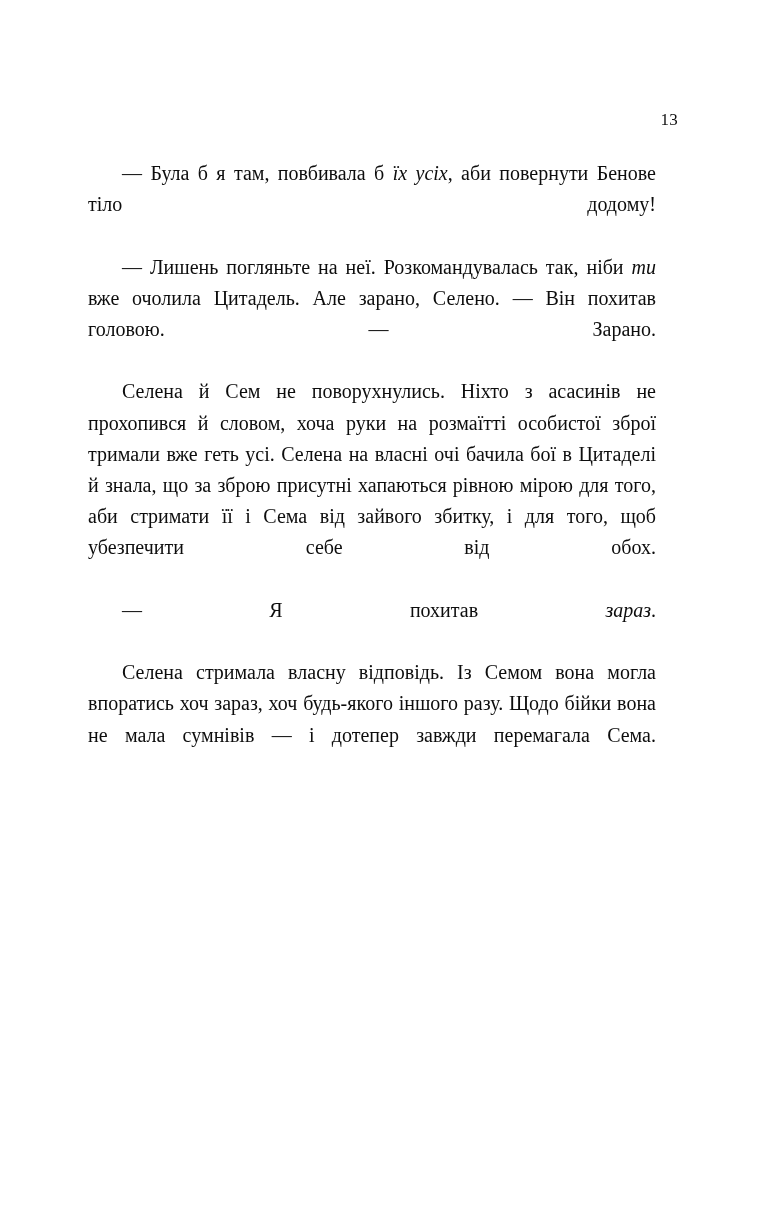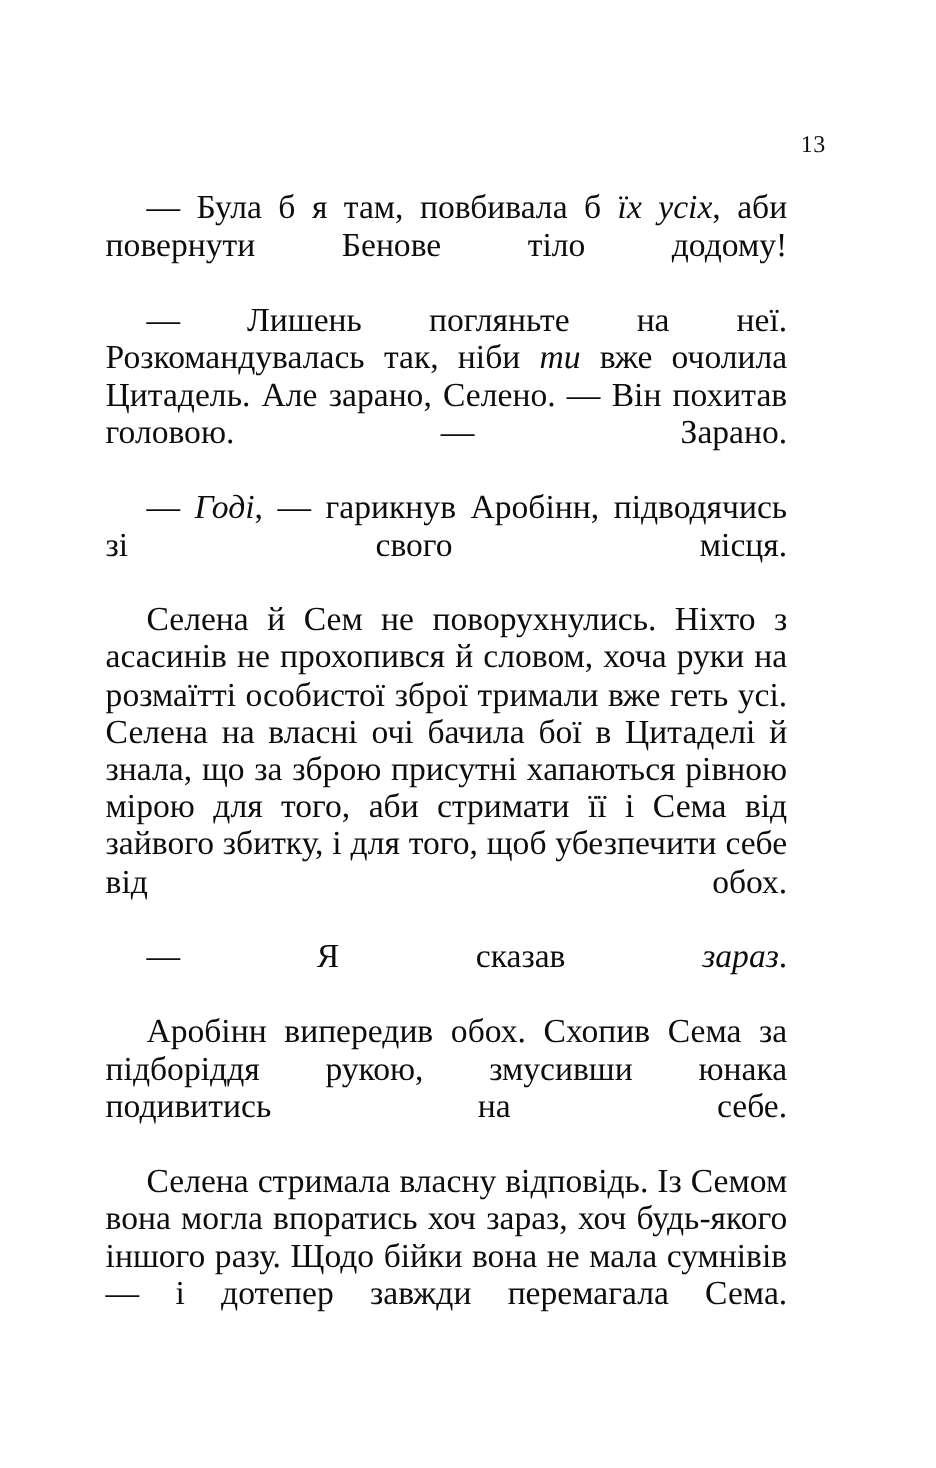--- a/index.html
+++ b/index.html
@@ -18,34 +18,34 @@
   .page {
     width: 780px;
     height: 1223px;
     box-sizing: border-box;
     padding: 0;
     position: relative;
   }
   .page-number {
     position: absolute;
     top: 110px;
-    right: 92px;
-    font-size: 20px;
+    right: 102px;
+    font-size: 17px;
     letter-spacing: 0.3px;
     color: #111111;
   }
   .text-block {
     position: absolute;
     top: 158px;
     left: 88px;
     width: 568px;
   }
   p.para {
     margin: 0;
-    font-size: 28px;
+    font-size: 20px;
     line-height: 31.2px;
     text-align: justify;
     text-indent: 34px;
     hyphens: manual;
     word-spacing: 0.2px;
   }
   p.para em {
     font-style: italic;
   }
   
@@ -58,20 +58,18 @@
 </head>
 <body>
 
 <div class="page">
 
   <div class="page-number">13</div>
 
   <div class="text-block">
       <p class="para"><span>— Була б я там, повбивала б </span><em>їх усіх</em><span>, аби повернути Бенове тіло додому!</span></p>
       <p class="para"><span>— Лишень погляньте на неї. Розкомандувалась так, ніби </span><em>ти</em><span> вже очолила Цитадель. Але зарано, Селено. — Він похитав головою. — Зарано.</span></p>
-      <p class="para"><span>— </span><em>Годі</em><span>, — гарикнув Аробінн, підводячись зі свого місця.</span></p>
       <p class="para"><span>Селена й Сем не поворухнулись. Ніхто з асасинів не прохопився й словом, хоча руки на розмаїтті особистої зброї тримали вже геть усі. Селена на власні очі бачила бої в Цитаделі й знала, що за зброю присутні хапаються рівною мірою для того, аби стримати її і Сема від зайвого збитку, і для того, щоб убезпечити себе від обох.</span></p>
-      <p class="para"><span>— Я сказав </span><em>зараз</em><span>.</span></p>
-      <p class="para"><span>Аробінн випередив обох. Схопив Сема за підборіддя рукою, змусивши юнака подивитись на себе.</span></p>
+      <p class="para"><span>— Я похитав </span><em>зараз</em><span>.</span></p>
       <p class="para"><span>Селена стримала власну відповідь. Із Семом вона могла впоратись хоч зараз, хоч будь-якого іншого разу. Щодо бійки вона не мала сумнівів — і дотепер завжди перемагала Сема.</span></p>
     </div>
 
 </div>
 
 </body></html>

